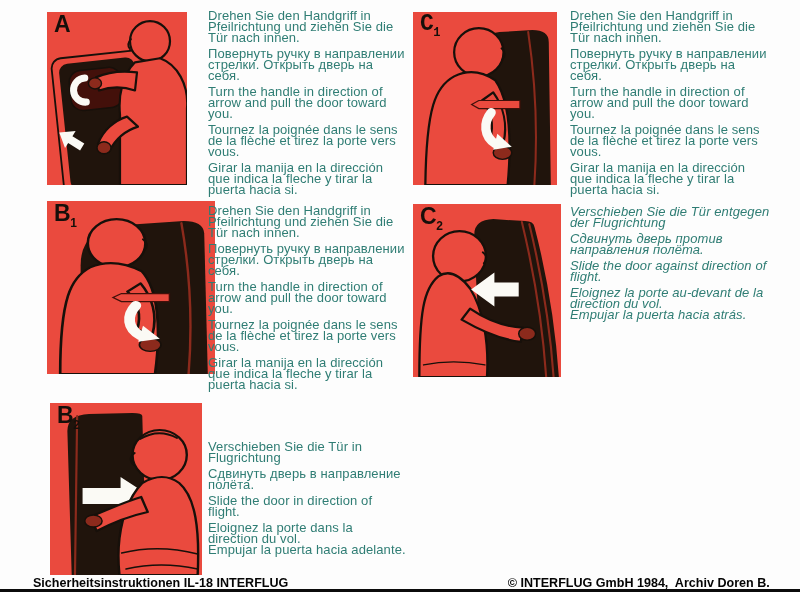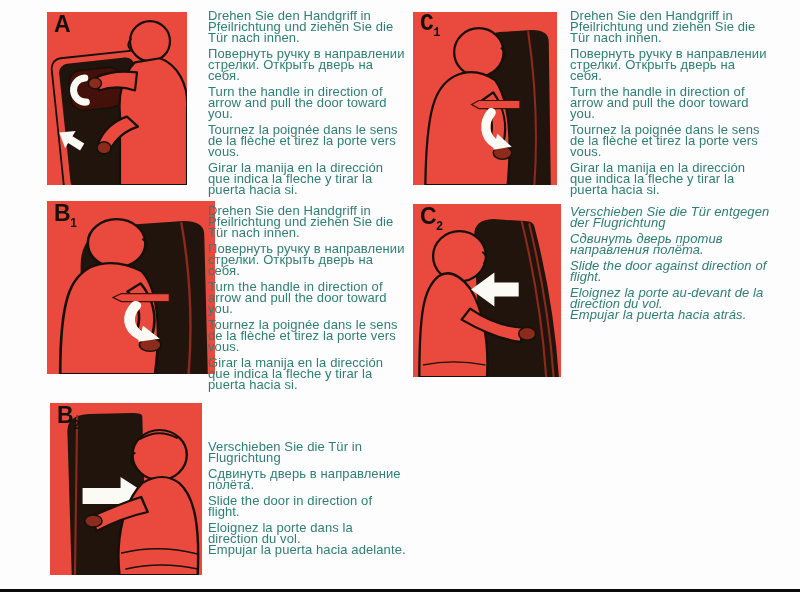--- a/index.html
+++ b/index.html
@@ -186,15 +186,19 @@
   </figure>
 
   <div class="txt" id="txtB2">
     <p>Verschieben Sie die Tür in Flugrichtung</p>
     <p>Сдвинуть дверь в направление полёта.</p>
     <p>Slide the door in direction of flight.</p>
     <p>Eloignez la porte dans la direction du vol.
 Empujar la puerta hacia adelante.</p>
   </div>
 
+  <div class="footer">
+    <span class="fl">Sicherheitsinstruktionen IL-18 INTERFLUG</span>
+    <span class="fr">© INTERFLUG GmbH 1984,  Archiv Doren B.</span>
+  </div>
   <div class="bottom-rule"></div>
 
 </div>
 
 </body></html>

